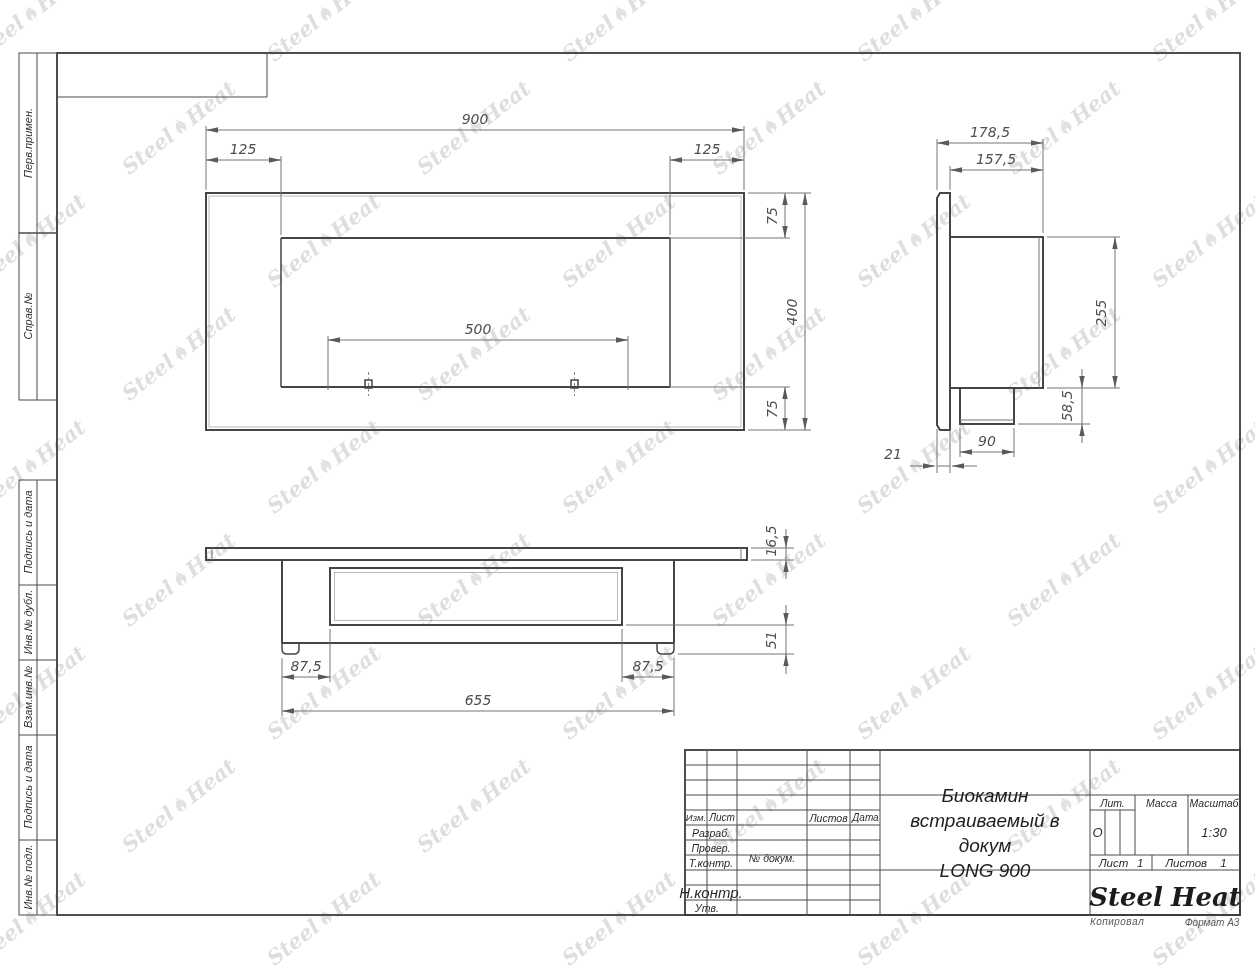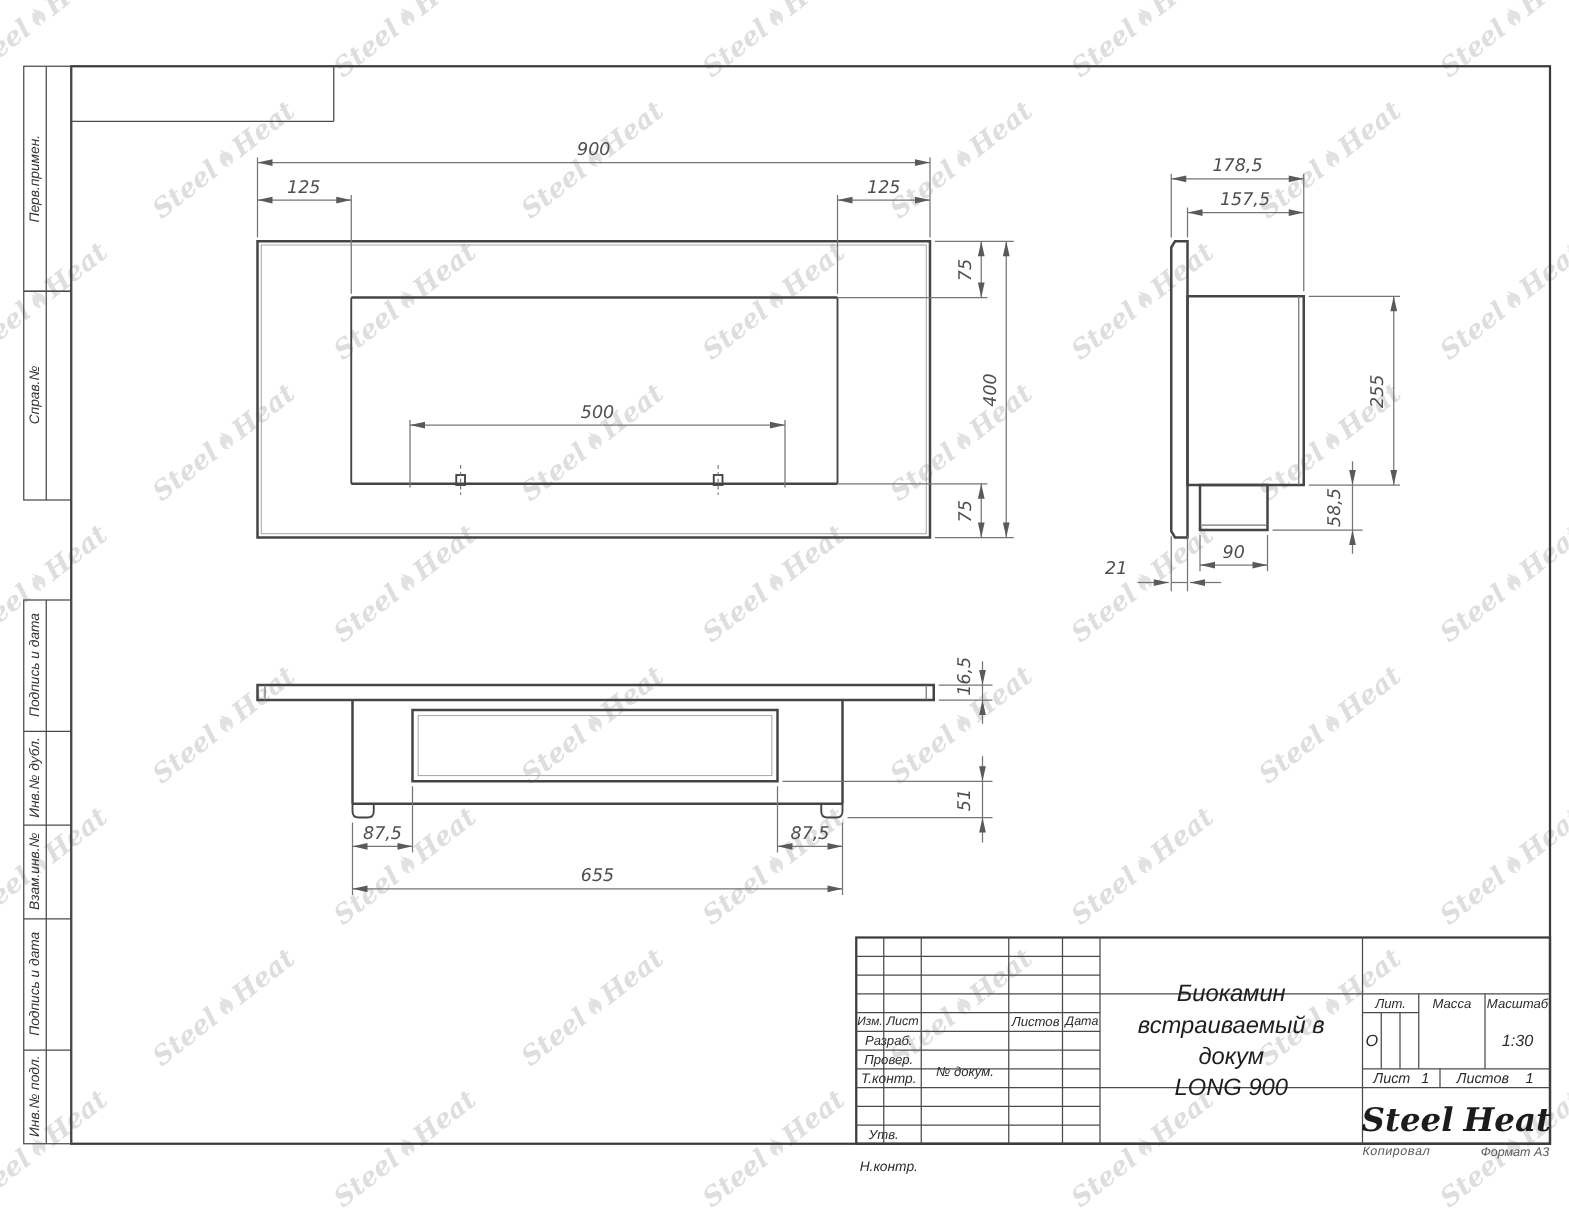--- a/index.html
+++ b/index.html
@@ -553,21 +553,21 @@
 
   <div class="ov ctr" style="left:685px; top:825px; width:52px; height:15px; font-size:10.5px;">
       <span>Разраб.</span>
     </div>
   <div class="ov ctr" style="left:685px; top:840px; width:52px; height:15px; font-size:10.5px;">
       <span>Провер.</span>
     </div>
   <div class="ov ctr" style="left:685px; top:855px; width:52px; height:15px; font-size:11px;">
       <span>Т.контр.</span>
     </div>
-  <div class="ov ctr" style="left:685px; top:926px; width:52px; height:15px; font-size:11px;">
+  <div class="ov ctr" style="left:685px; top:885px; width:52px; height:15px; font-size:15px;">
       <span>Н.контр.</span>
     </div>
   <div class="ov ctr" style="left:685px; top:900px; width:44px; height:15px; font-size:10.5px;">
       <span>Утв.</span>
     </div>
 
   <div class="ov ctr doc-title" style="left:882px; top:795px; width:206px; height:75px;">
     <span>Биокамин</span>
     <span>встраиваемый в докум</span>
     <span>LONG 900</span>

